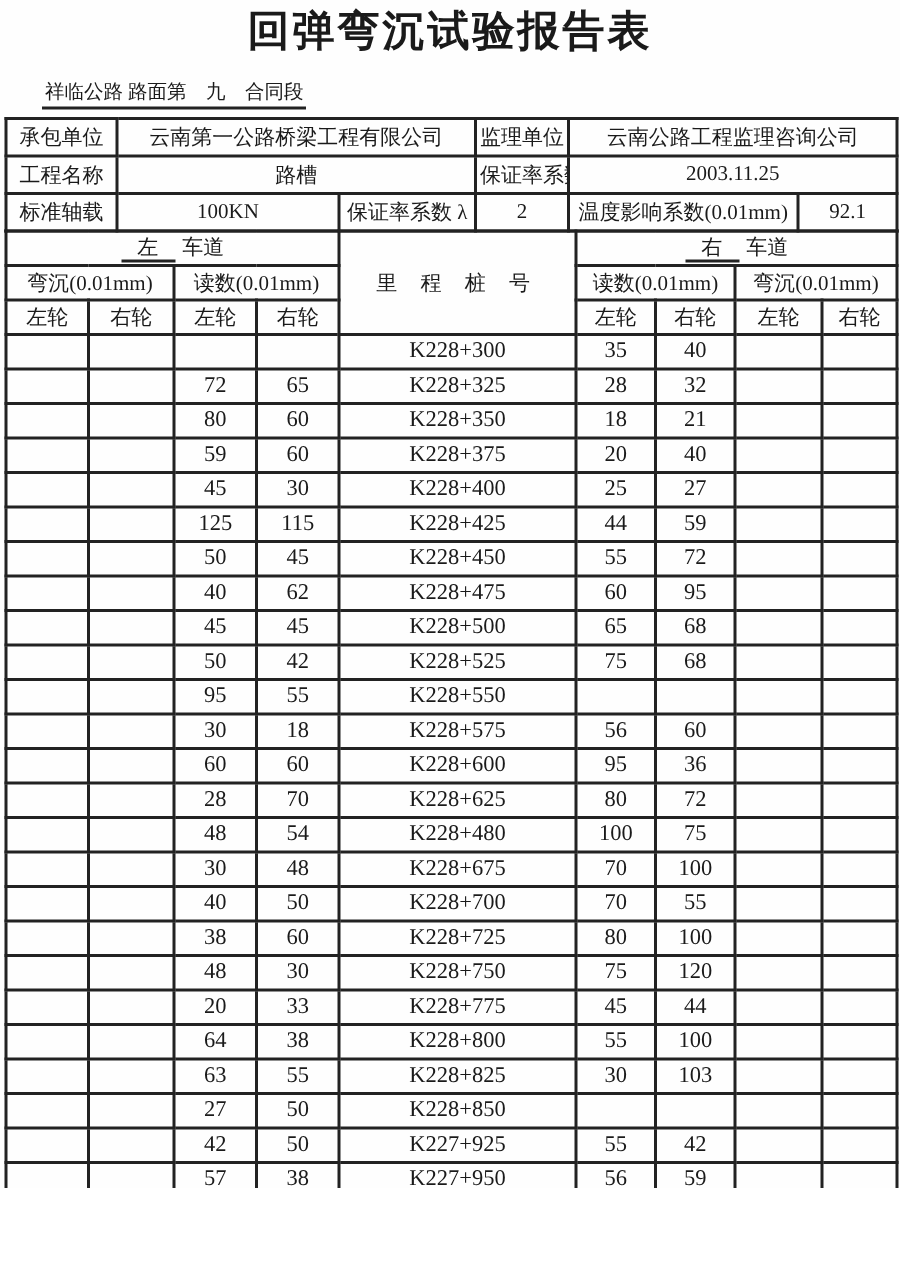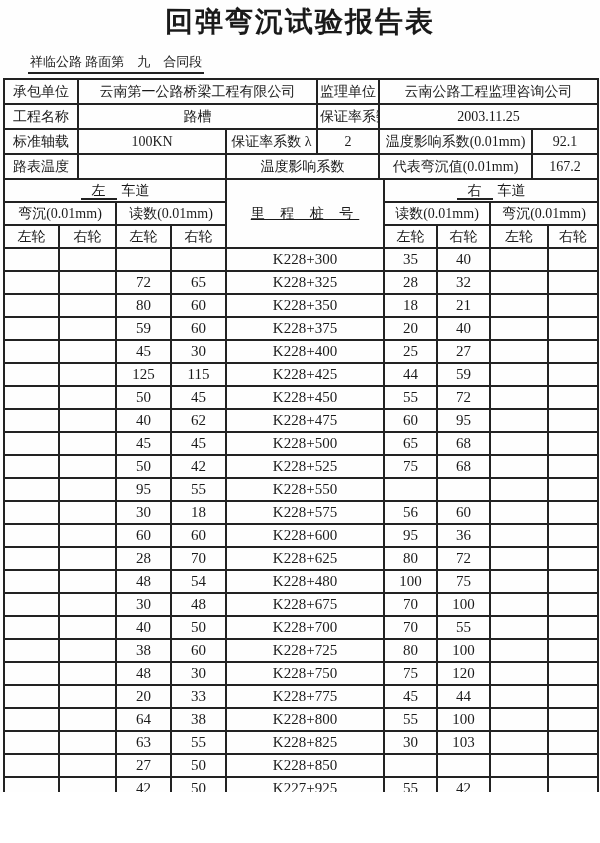--- a/index.html
+++ b/index.html
@@ -50,21 +50,21 @@
   .lane-table { margin-top: -2px; }
   .lane-table thead td { height: 23px; }
   .lane-table tbody td { height: 23px; font-size: 15px; }
   .lane-u {
     display: inline-block;
     border-bottom: 2px solid #222;
     padding: 0 11px;
     margin-right: 5px;
     line-height: 15px;
   }
-  .station-head { letter-spacing: 6px; text-decoration: underline; }
+  .station-head { letter-spacing: 6px; }
 </style>
 </head>
 <body>
 
 <div class="page">
 
   <div class="doc-title">回弹弯沉试验报告表</div>
 
   <div class="subtitle-wrap">
     <span class="subtitle">祥临公路 路面第　九　合同段</span>
@@ -92,27 +92,20 @@
         <td>保证率系数</td>
         <td colspan="2">2003.11.25</td>
       </tr>
       <tr>
         <td>标准轴载</td>
         <td>100KN</td>
         <td>保证率系数 λ</td>
         <td>2</td>
         <td>温度影响系数(0.01mm)</td>
         <td>92.1</td>
-      </tr>
-      <tr>
-        <td>路表温度</td>
-        <td></td>
-        <td colspan="2">温度影响系数</td>
-        <td>代表弯沉值(0.01mm)</td>
-        <td>167.2</td>
       </tr>
     </tbody>
   </table>
 
   <table class="lane-table">
     <colgroup>
       <col style="width:55px">
         <col style="width:57px">
         <col style="width:55px">
         <col style="width:55px">

